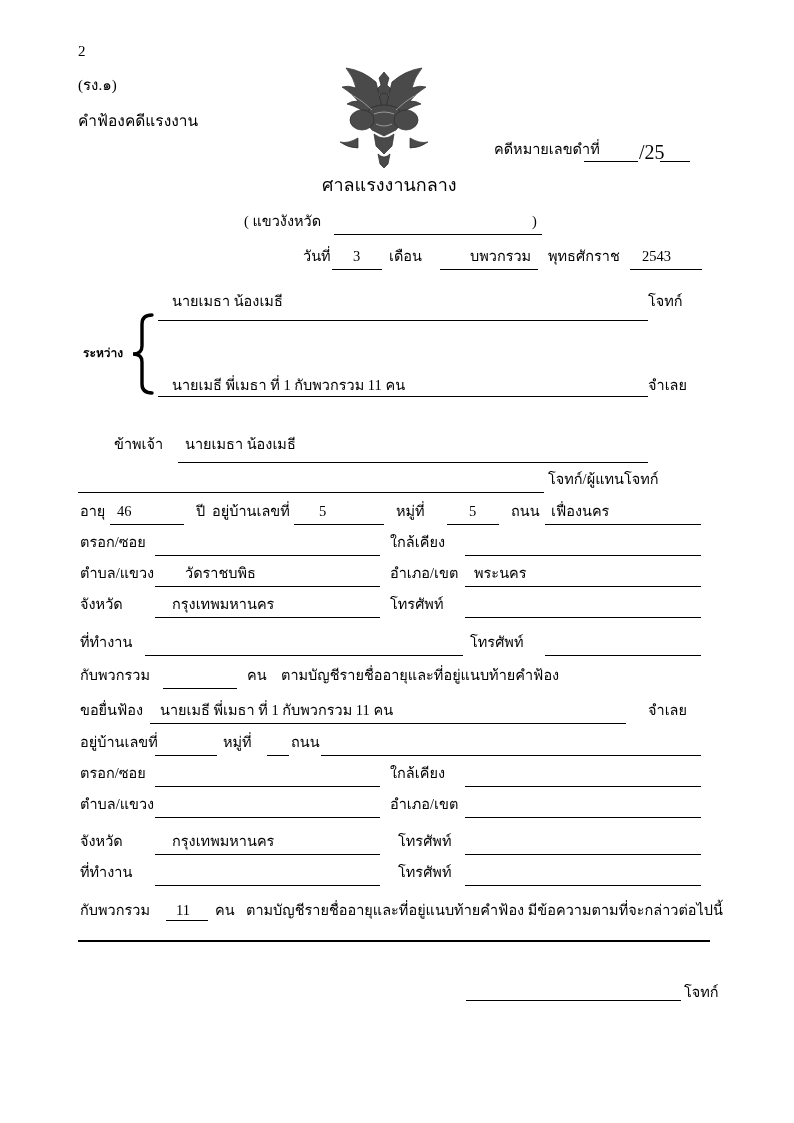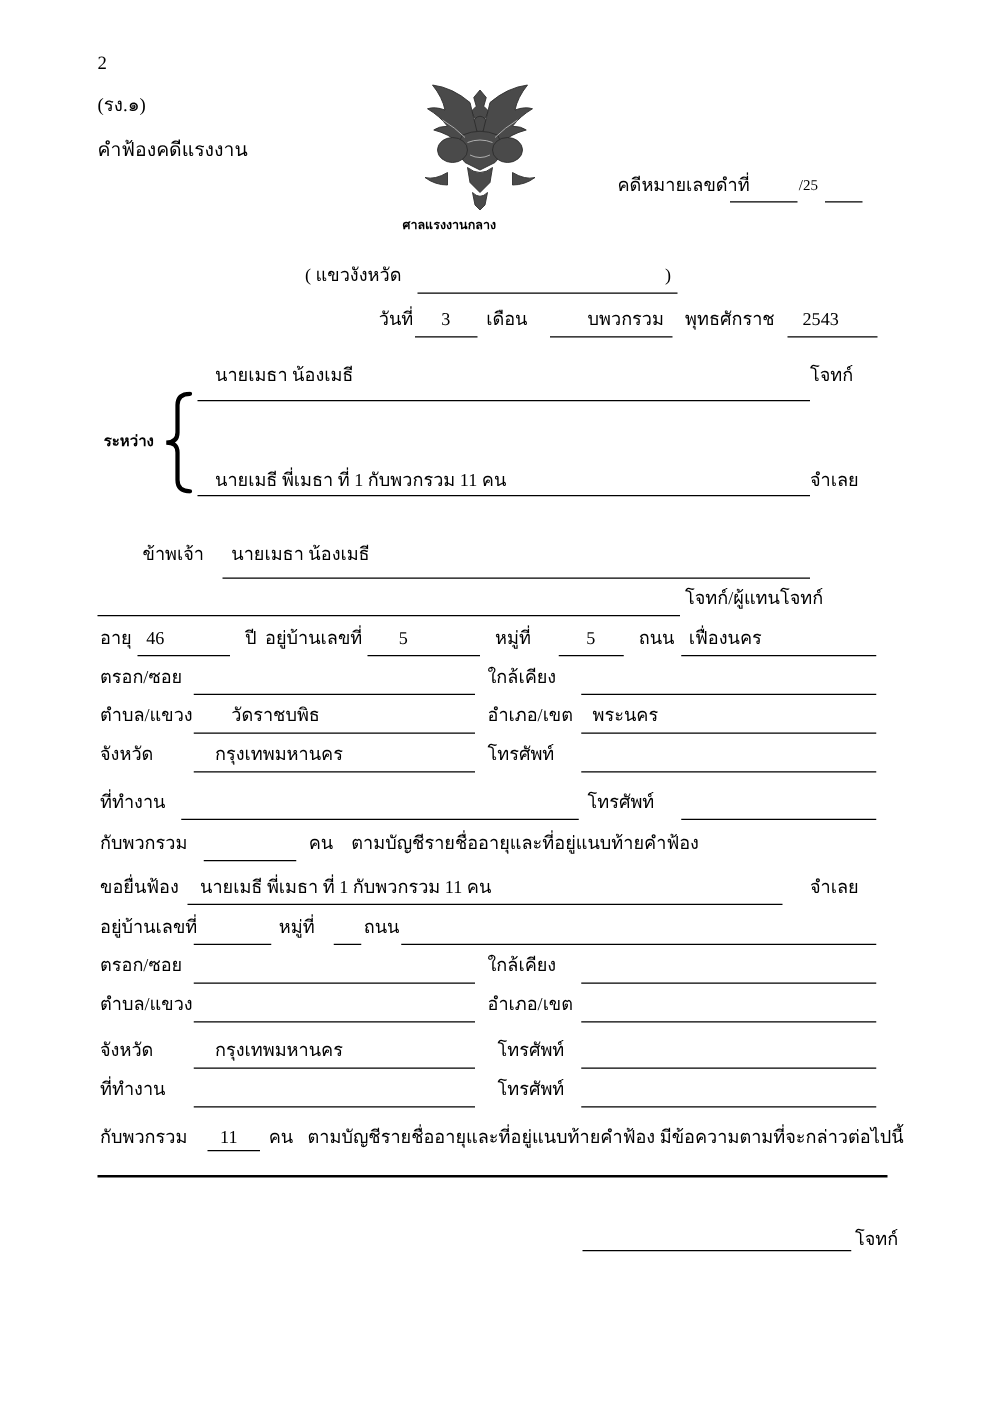--- a/index.html
+++ b/index.html
@@ -42,25 +42,25 @@
     position: absolute;
     left: 328px;
     top: 62px;
     width: 112px;
     height: 108px;
   }
 
   
   #case-no-label { left: 494px; top: 142px; font-size: 14.5px; }
   #case-no-blank1 { left: 584px; top: 161px; width: 54px; }
-  #case-no-slash { left: 639px; top: 142px; font-size: 12px; }
+  #case-no-slash { left: 639px; top: 142px; font-size: 20px; }
   #case-no-blank2 { left: 660px; top: 161px; width: 30px; }
 
   
-  #court-name { left: 322px; top: 176px; font-size: 10px; font-weight: bold; }
+  #court-name { left: 322px; top: 176px; font-size: 18px; font-weight: normal; }
 
   
   #prov-court-open { left: 244px; top: 214px; }
   #prov-court-close { left: 532px; top: 214px; }
   #prov-court-line { left: 334px; top: 234px; width: 208px; }
 
   
   #date-label { left: 303px; top: 249px; }
   #date-day { left: 353px; top: 249px; }
   #date-month-label { left: 389px; top: 249px; }

